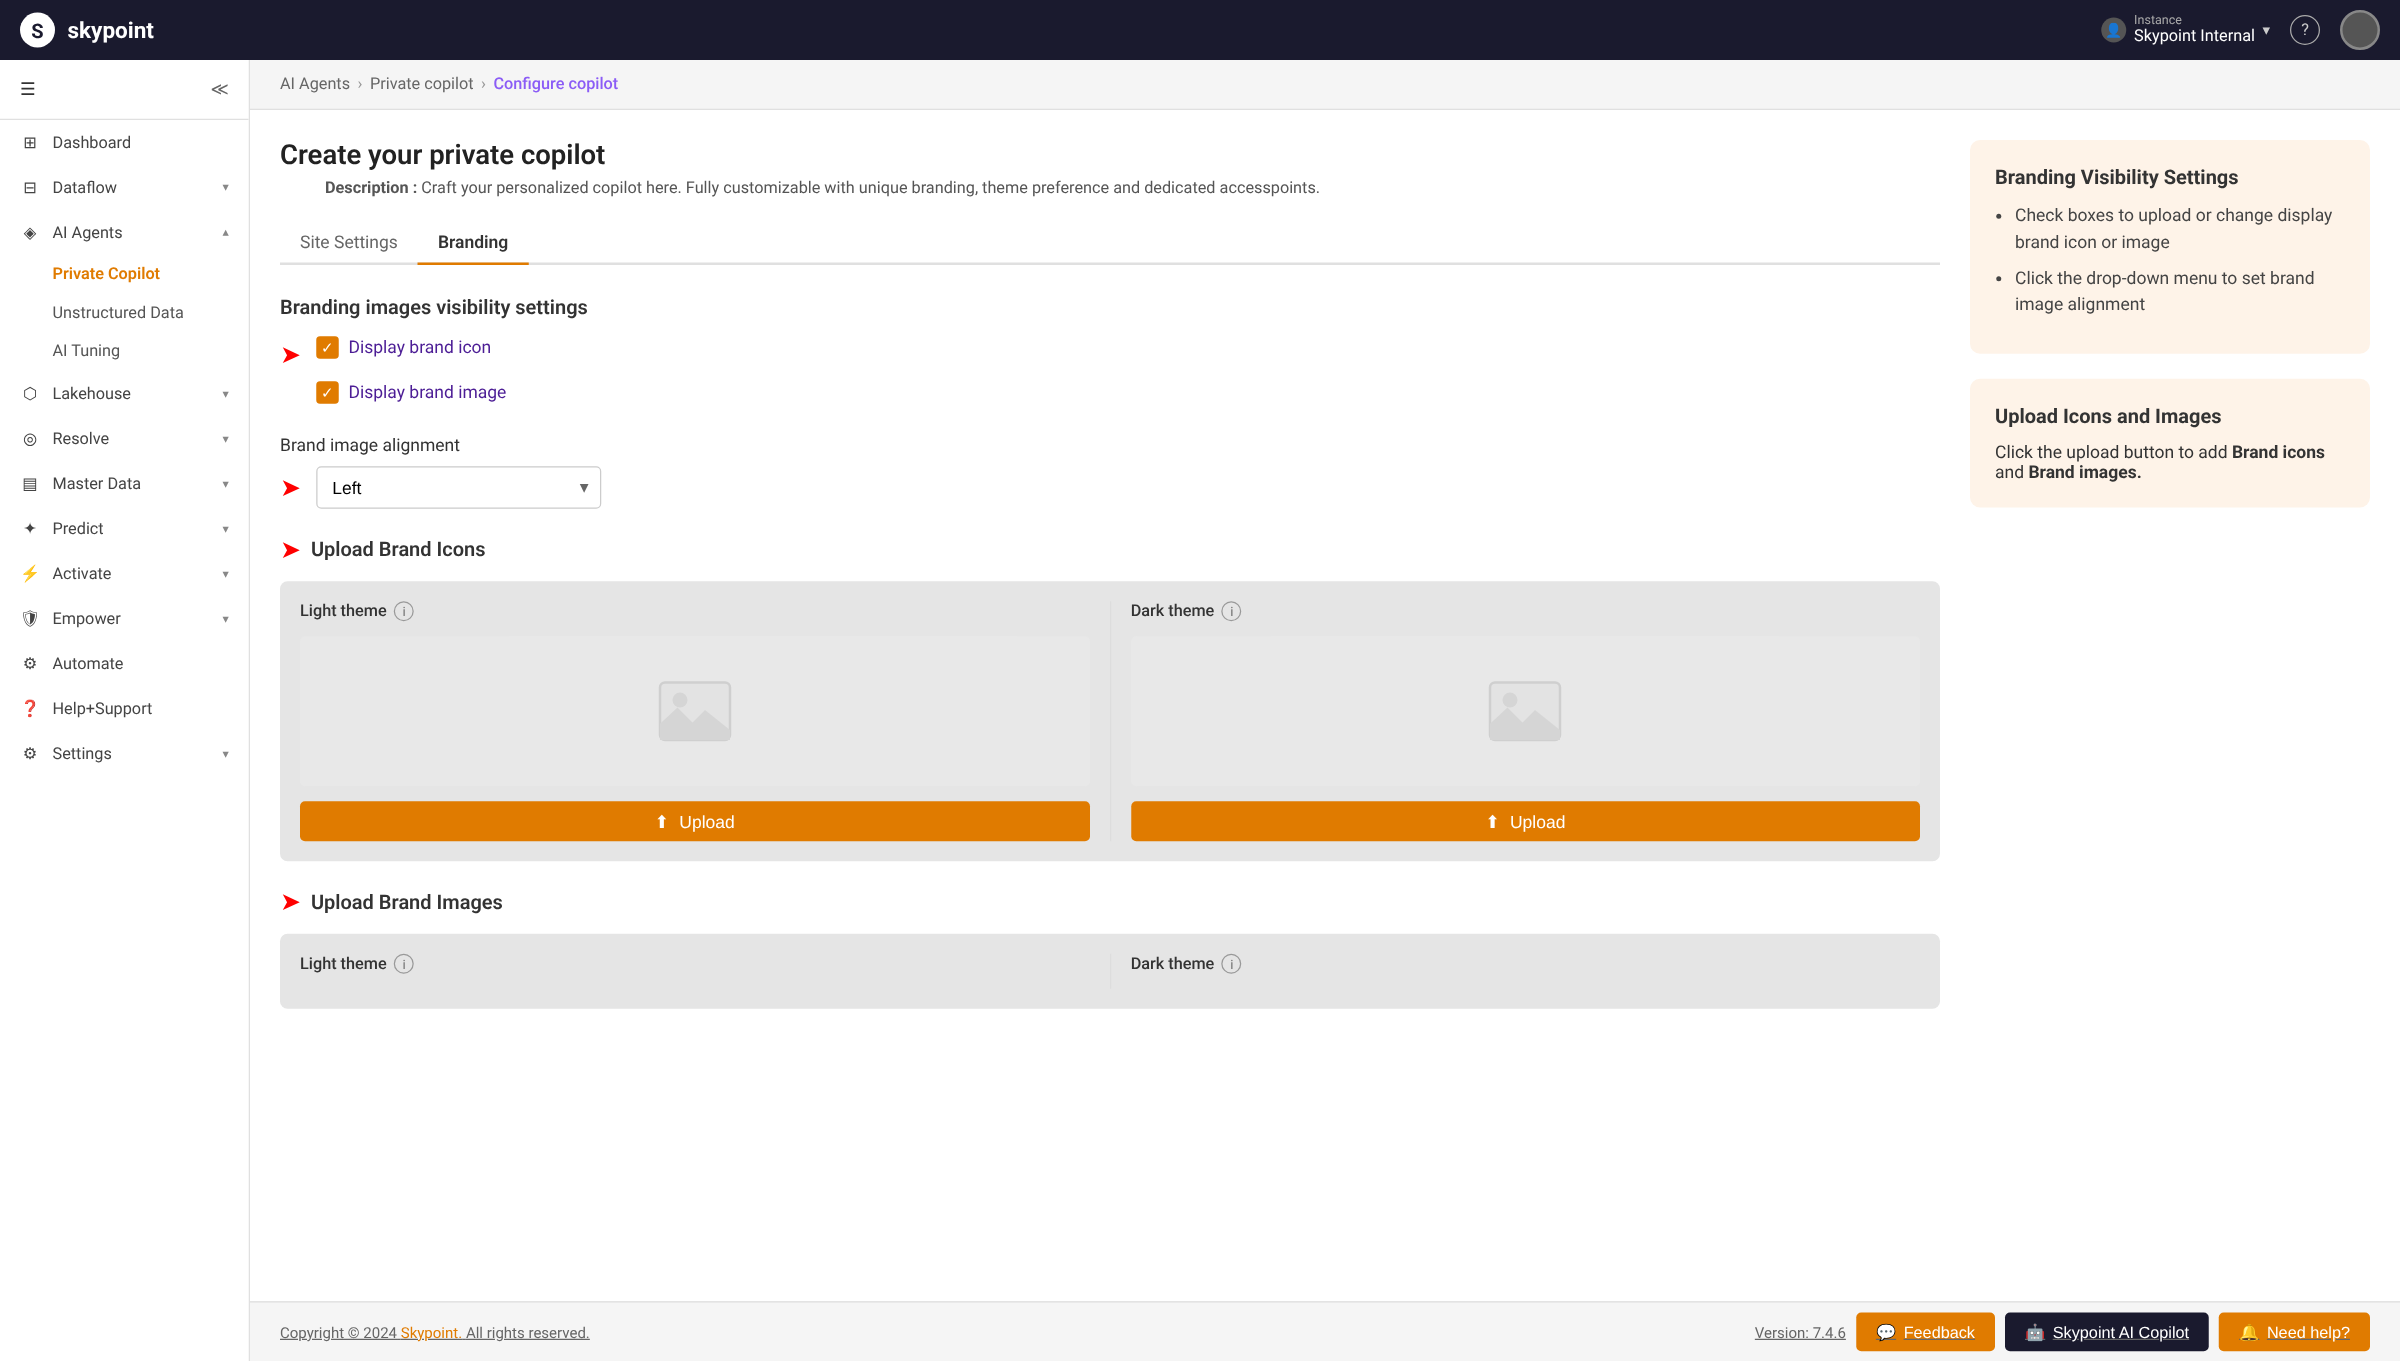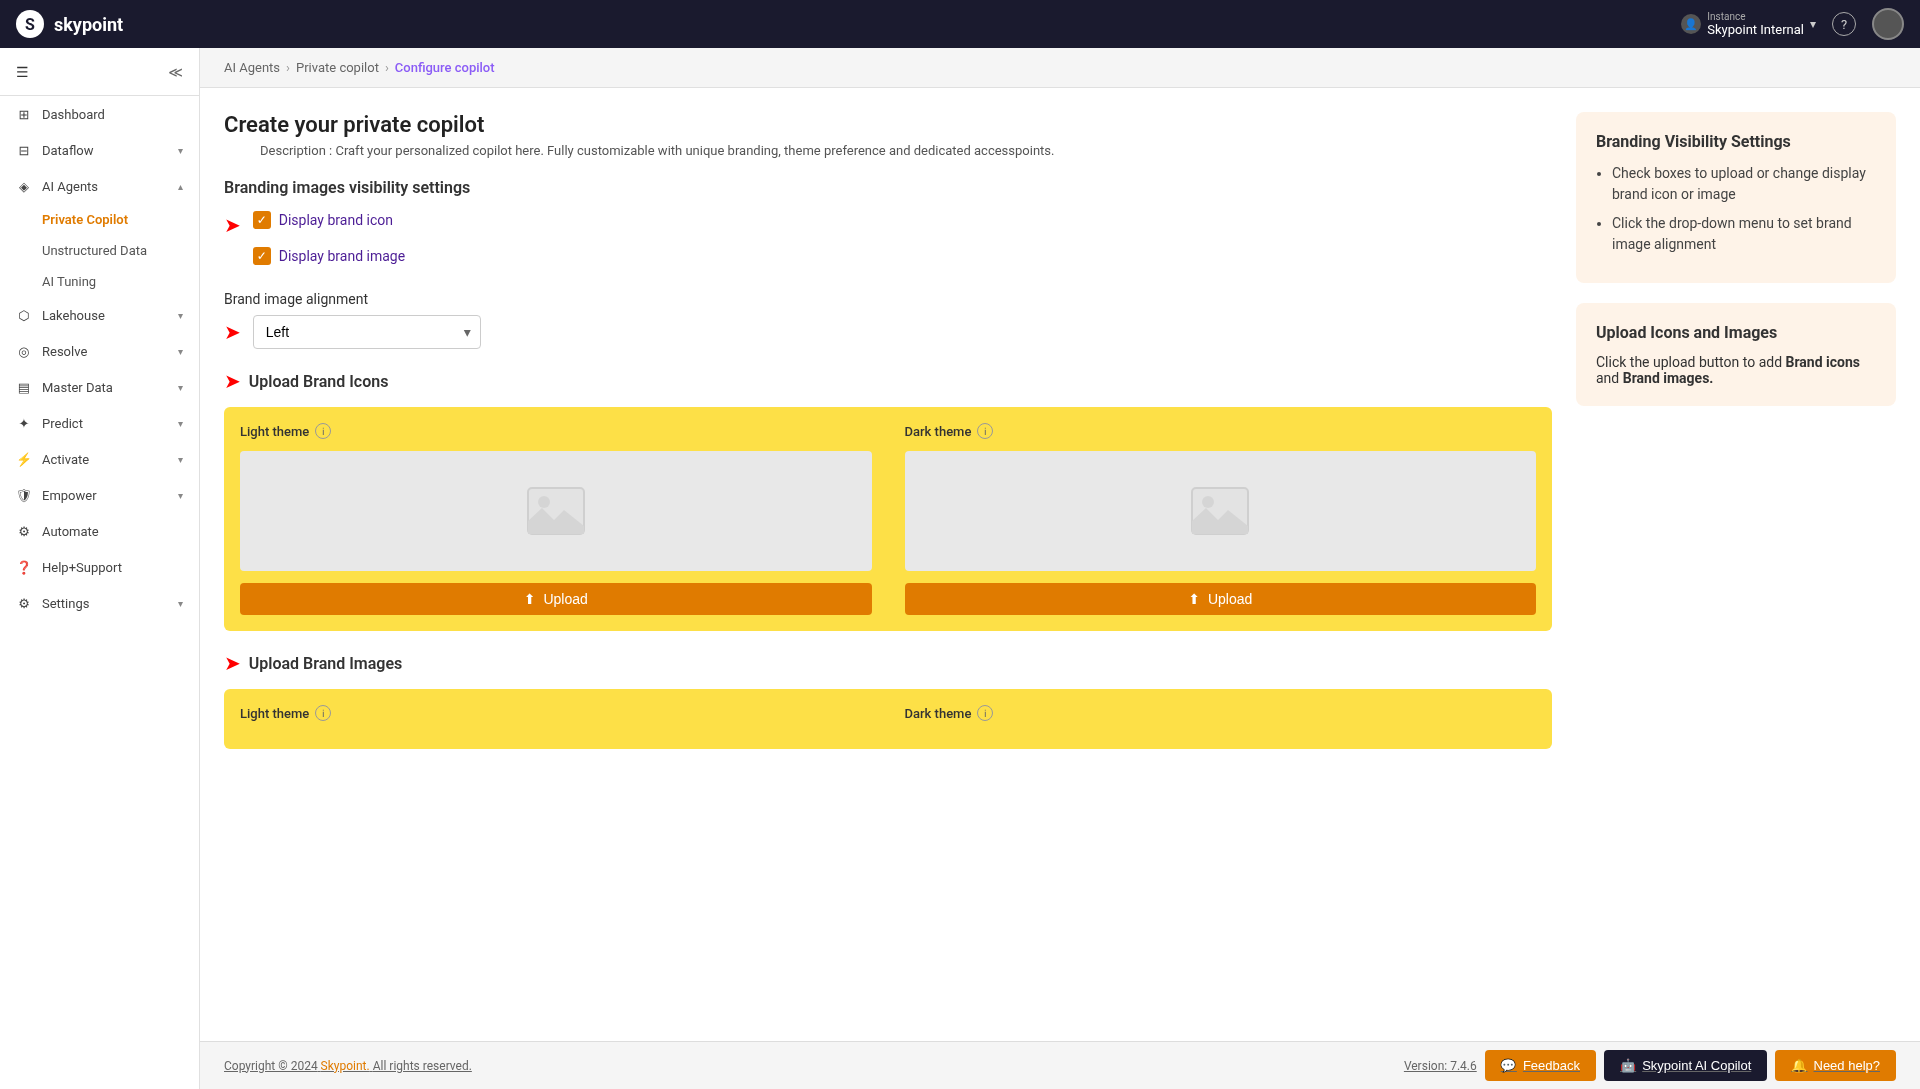--- a/index.html
+++ b/index.html
@@ -36,40 +36,40 @@
     .breadcrumb { background: #f5f5f5; padding: 12px 24px; border-bottom: 1px solid #e0e0e0; font-size: 13px; color: #666; display: flex; align-items: center; gap: 6px; }
     .breadcrumb-link { color: #666; cursor: pointer; }
     .breadcrumb-sep { color: #999; }
     .breadcrumb-current { color: #8b5cf6; font-weight: 500; }
     .content-area { flex: 1; overflow-y: auto; padding: 24px; background: white; display: flex; gap: 24px; }
     .content-left { flex: 1; min-width: 0; }
     .content-right { width: 320px; flex-shrink: 0; }
 
     .page-title { font-size: 22px; font-weight: 600; color: #222; margin-bottom: 6px; }
     .page-desc { font-size: 13px; color: #555; margin-bottom: 20px; }
-    .page-desc strong { font-weight: 400; padding-left: 36px; }
+    .page-desc strong { font-weight: 700; padding-left: 36px; }
 
     
     .tabs { display: flex; border-bottom: 2px solid #e0e0e0; margin-bottom: 24px; }
     .tab { padding: 8px 16px; cursor: pointer; font-size: 14px; color: #666; border-bottom: 2px solid transparent; margin-bottom: -2px; }
     .tab.active { color: #333; font-weight: 600; border-bottom: 2px solid #e07b00; }
 
     
     .section-title { font-size: 16px; font-weight: 600; margin-bottom: 14px; }
     .checkbox-row { display: flex; align-items: center; gap: 8px; margin-bottom: 10px; }
     .checkbox-custom { width: 18px; height: 18px; background: #e07b00; border-radius: 3px; display: flex; align-items: center; justify-content: center; flex-shrink: 0; }
     .checkbox-custom span { color: white; font-size: 12px; }
     .checkbox-label { font-size: 14px; color: #4c1d95; }
 
     .field-label { font-size: 14px; font-weight: 400; margin-bottom: 8px; margin-top: 16px; }
     .select-wrapper { position: relative; width: 228px; }
     .select-field { width: 100%; padding: 8px 32px 8px 12px; border: 1px solid #ccc; border-radius: 4px; font-size: 14px; background: white; appearance: none; cursor: pointer; }
     .select-chevron { position: absolute; right: 10px; top: 50%; transform: translateY(-50%); color: #666; pointer-events: none; }
 
-    .upload-grid { background: #fde047; border-radius: 6px; padding: 16px; display: flex; gap: 16px; margin-bottom: 20px; align-items: flex-end; }
+    .upload-grid { background: #e5e5e5; border-radius: 6px; padding: 16px; display: flex; gap: 16px; margin-bottom: 20px; }
     .upload-col { flex: 1; }
     .upload-col-title { font-size: 13px; font-weight: 500; color: #333; margin-bottom: 12px; display: flex; align-items: center; gap: 6px; }
     .info-icon { width: 16px; height: 16px; border-radius: 50%; border: 1px solid #999; display: flex; align-items: center; justify-content: center; font-size: 10px; color: #666; cursor: pointer; }
     .image-placeholder { width: 100%; height: 120px; background: #e8e8e8; border-radius: 4px; display: flex; align-items: center; justify-content: center; margin-bottom: 12px; }
     .image-placeholder svg { opacity: 0.4; }
     .upload-btn { background: #e07b00; color: white; border: none; padding: 8px 24px; border-radius: 4px; cursor: pointer; font-size: 14px; display: flex; align-items: center; gap: 8px; width: 100%; justify-content: center; }
 
     .divider-v { width: 1px; background: #ddd; }
 
     
@@ -193,20 +193,24 @@
 
     <div class="content-area">
 
       <div class="content-left">
         <h1 class="page-title">Create your private copilot</h1>
         <p class="page-desc">
           <strong>Description :</strong>
           <span>Craft your personalized copilot here. Fully customizable with unique branding, theme preference and dedicated accesspoints.</span>
         </p>
 
+        <div class="tabs">
+          <div class="tab">Site Settings</div>
+          <div class="tab active">Branding</div>
+        </div>
 
         <div class="section-title">Branding images visibility settings</div>
 
         <div style="display:flex;align-items:center;gap:12px;margin-bottom:8px;">
           <span style="color:red;font-size:20px;">➤</span>
           <div class="checkbox-row">
             <div class="checkbox-custom">
                 <span>✓</span>
               </div>
             <span class="checkbox-label">Display brand icon</span>

